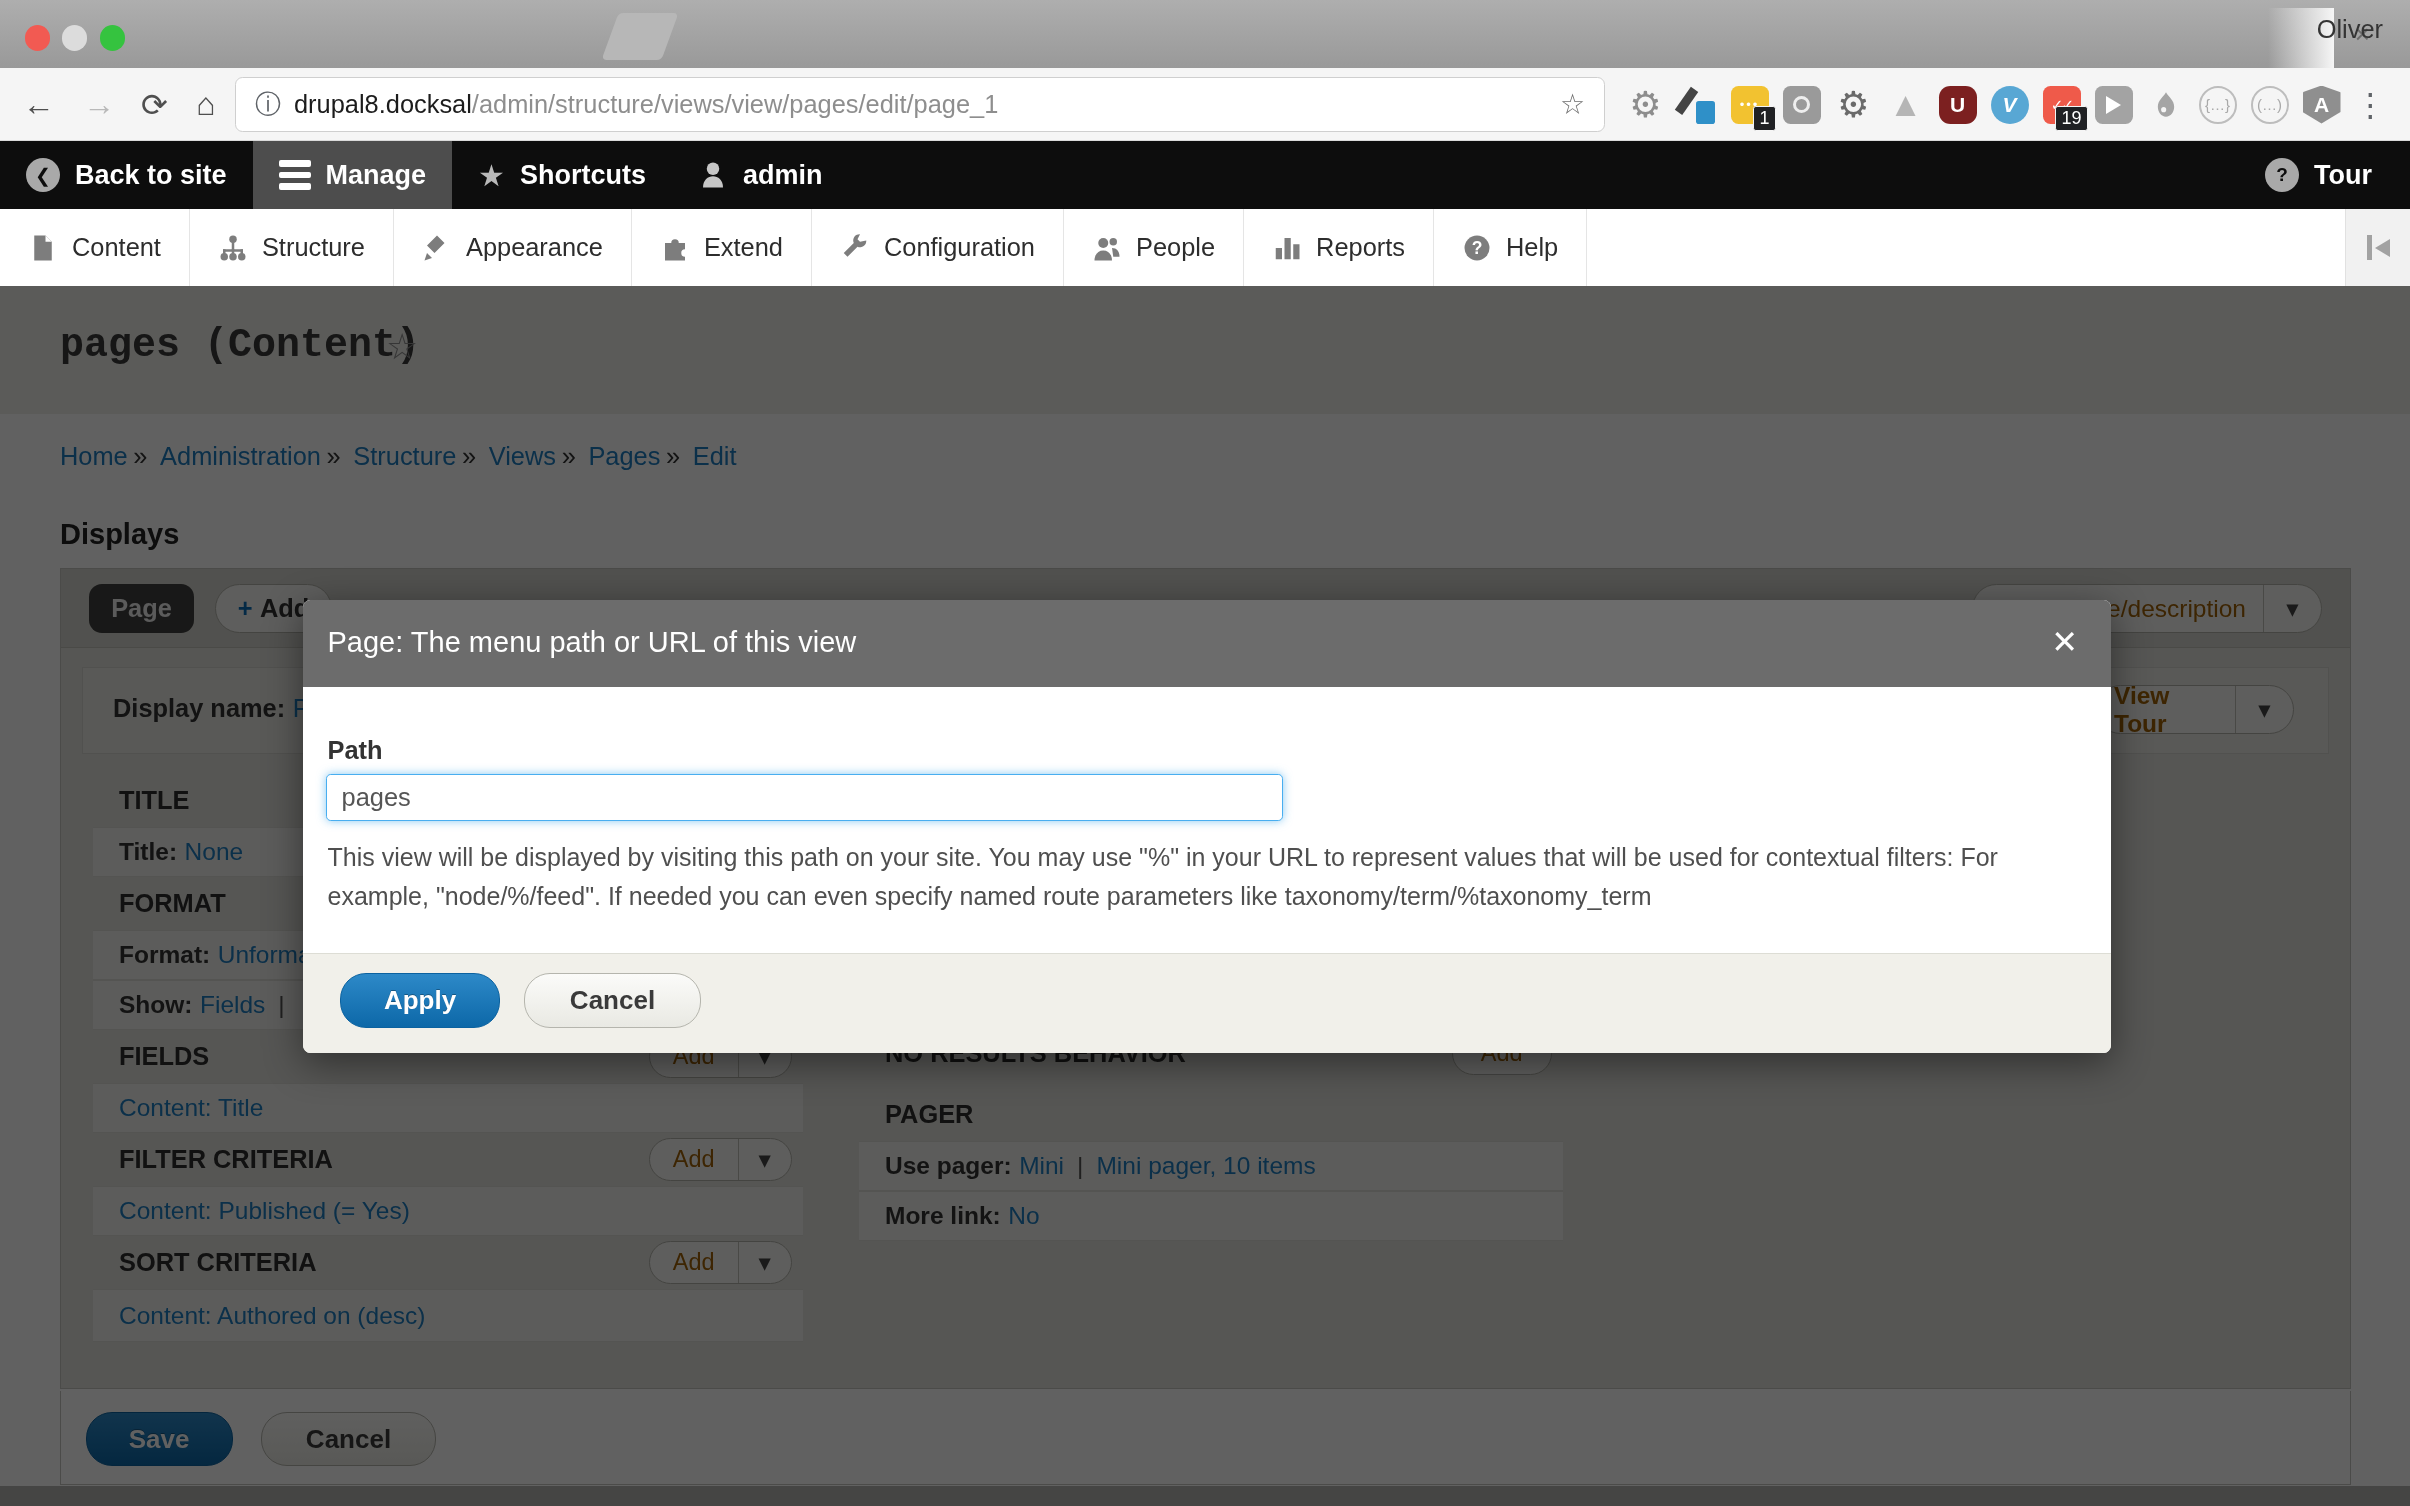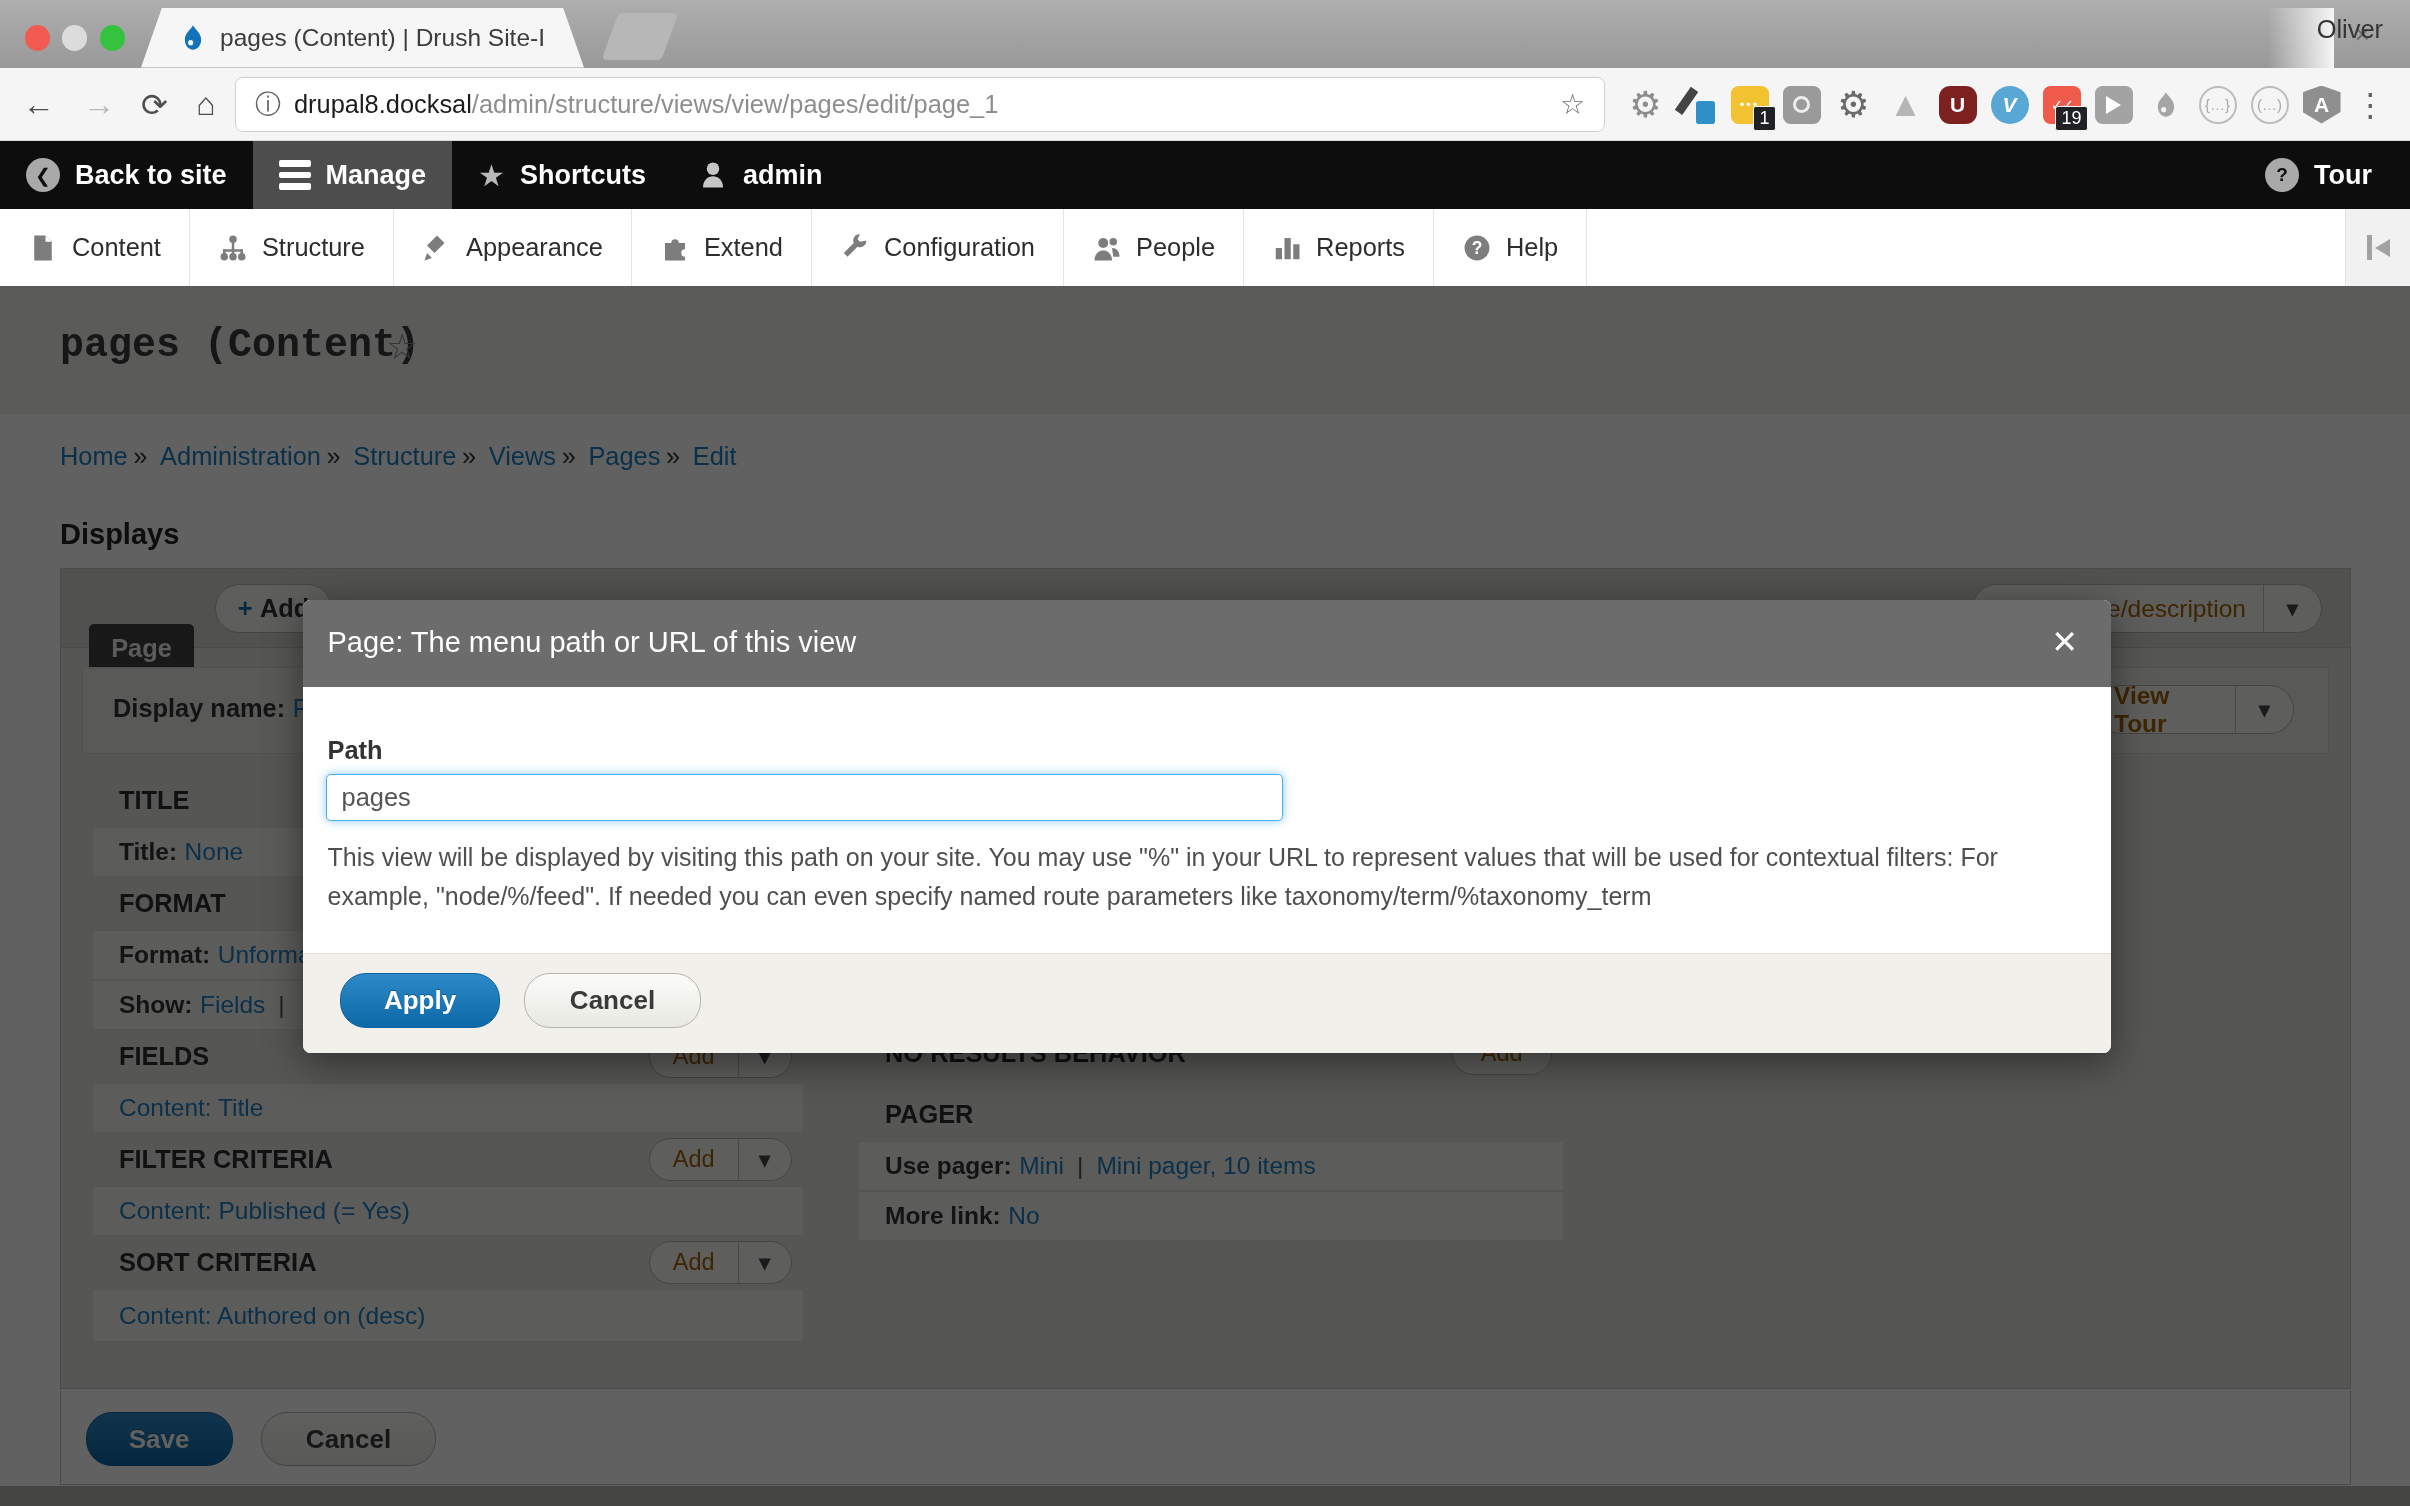--- a/index.html
+++ b/index.html
@@ -97,21 +97,21 @@
   .h1star { position:absolute; left:386px; top:40px; font-size:36px; color:#8f8f8f; }
   .crumbs { position:absolute; left:60px; top:156px; font-size:25.4px; color:#333; }
   .crumbs a { color:#1f7ec2; text-decoration:none; margin:0 5.6px; }
   .crumbs a:first-child{ margin-left:0; }
   .h2disp { position:absolute; left:60px; top:232px; font-size:29px; font-weight:bold; color:#222;text-align:center; }
 
   .displaybox { position:absolute; left:60px; top:282px; width:2291px; height:821px;
     background:#e2e2dd; border:0.9px solid #c6c6c0; }
   .boxtop { position:absolute; left:0; top:0; width:100%; height:79px; background:#d5d5cf; border-bottom:0.9px solid #c2c2bc; }
   .pagetab { position:absolute; left:28px; top:15px; width:105px; height:49px; background:#3f3f3f; color:#eee;
-    border-radius:5px; display:flex; align-items:center; justify-content:center; font-size:25.4px; font-weight:bold;margin-top:40px; }
+    border-radius:13px; display:flex; align-items:center; justify-content:center; font-size:25.4px; font-weight:bold; }
   .pill { background:linear-gradient(#fbfbf9,#ececе6); background-color:#f7f7f4; border:0.9px solid #b3b3ab; border-radius:24.5px; }
   .addpill { position:absolute; left:154px; top:15px; width:117px; height:49px; display:flex; align-items:center; justify-content:center; gap:7.5px; font-size:25.4px; }
   .addpill .plus { color:#0d6eb8; font-weight:bold; }
   .addpill .lbl { color:#333; font-weight:bold; }
   .splitpill { position:absolute; height:49px; display:flex; align-items:stretch; overflow:hidden; }
   .splitpill .main { flex:1; display:flex; align-items:center; justify-content:flex-end; padding:0 17px; font-size:24.5px; color:#a16207; }
   .splitpill .caret { width:58px; border-left:0.9px solid #c0c0b9; display:flex; align-items:center; justify-content:center; }
   .caret::after { content:"▾"; font-size:24.5px; color:#444; }
   .namedesc { right:28px; top:15px; width:350px; }
   .namebox { position:absolute; left:21px; top:98px; right:21px; height:87px; background:#ebebe5; border:0.9px solid #d6d6d0; }
@@ -167,27 +167,20 @@
 </style>
 </head>
 <body>
 
 <div id="stage">
 
   <div class="tabstrip">
     <div class="light red"></div>
     <div class="light mid"></div>
     <div class="light grn"></div>
-    <div class="tab">
-      <svg class="fav" viewBox="0 0 24 24">
-          <path fill="#1273ba" d="M12 1C10 5 5 7.5 5 13.5 5 18 8 22 12 22s7-4 7-8.5C19 7.5 14 5 12 1z"></path>
-          <circle cx="10" cy="16" r="2.2" fill="#fff"></circle>
-        </svg>
-      <span class="ttl">pages (Content) | Drush Site-I</span>
-    </div>
     <div class="tabfade"></div>
     <span class="tabclose">×</span>
     <div class="newtab"></div>
     <span class="profile">Oliver</span>
   </div>
 
   <div class="urlrow">
     <span class="navico i-back" style="left:22.6px;"></span>
     <span class="navico i-fwd dis" style="left:83px;"></span>
     <span class="navico i-reload" style="left:141px;"></span>

